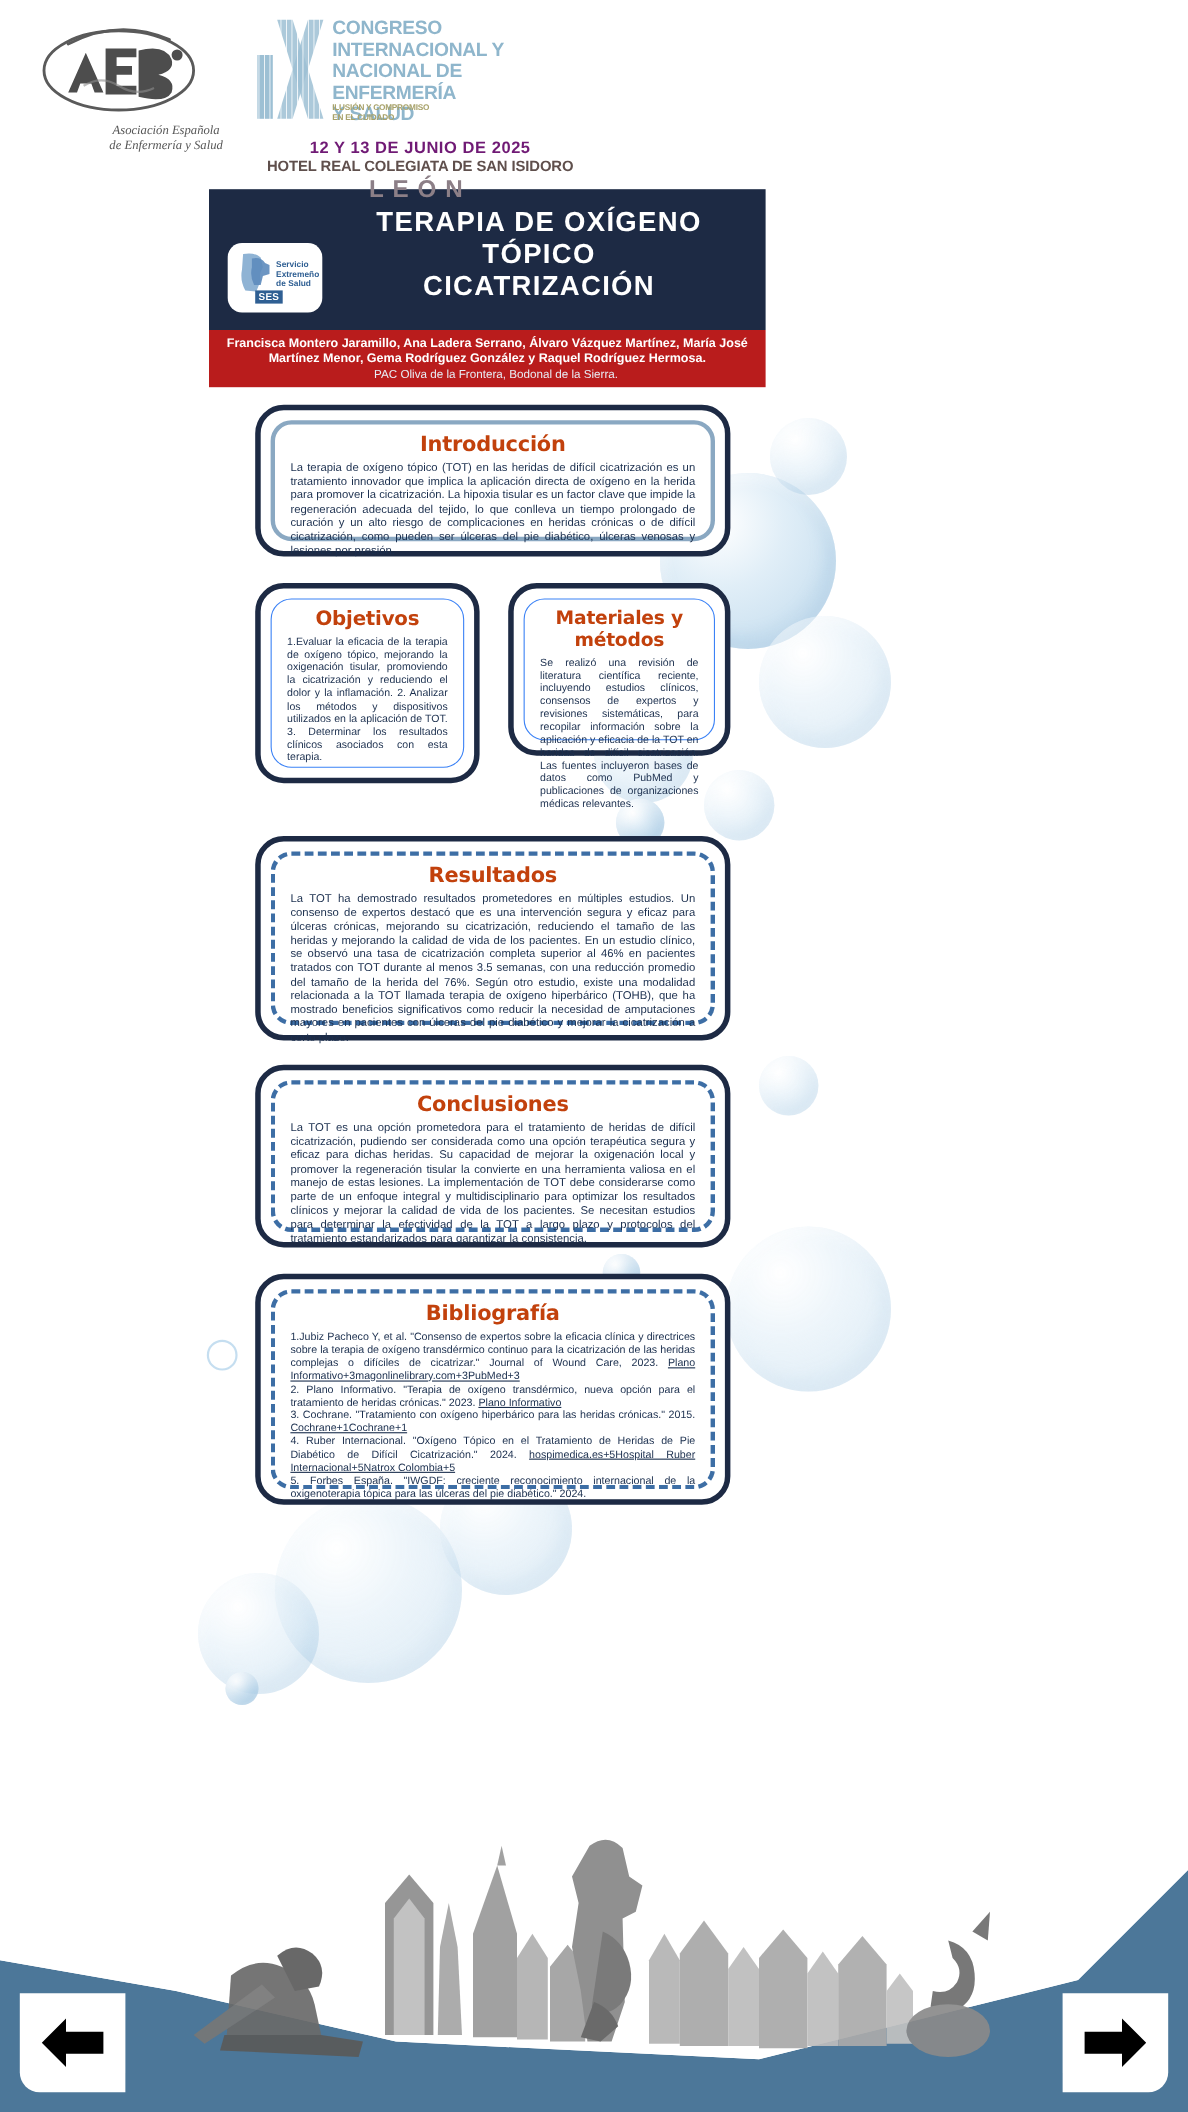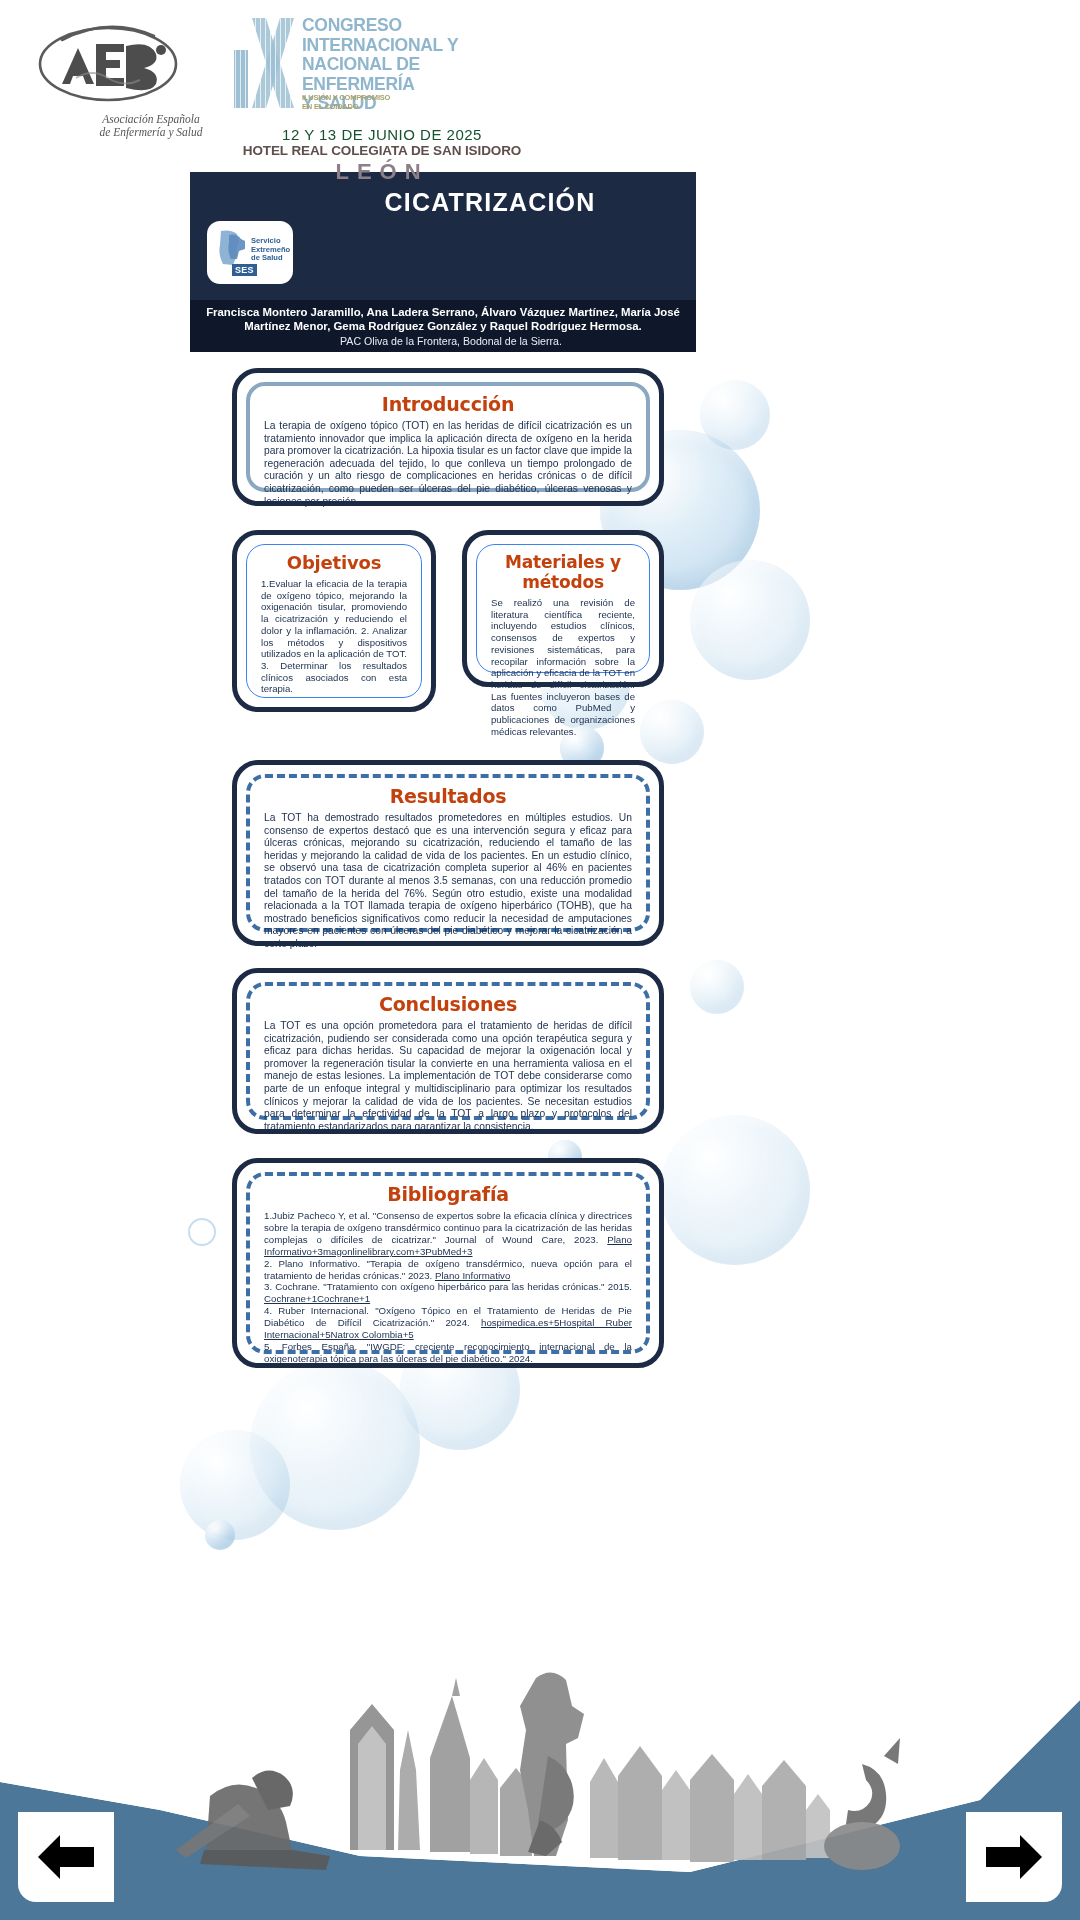--- a/index.html
+++ b/index.html
@@ -100,22 +100,22 @@
     letter-spacing: -0.2px;
   }
   #event-info {
     position: absolute;
     left: 222px; top: 126px;
     width: 320px;
     text-align: center;
     color: #6d5a56;
   }
   #event-info .ev-date {
-    font-size: 15px; font-weight: normal; letter-spacing: 0.5px;
-    color: #14532d;
+    font-size: 15px; font-weight: bold; letter-spacing: 0.5px;
+    color: #701a75;
   }
   #event-info .ev-place {
     font-size: 13.5px; font-weight: bold; letter-spacing: -0.1px;
     color: #5f4f4c;
   }
   #event-info .ev-city {
     font-size: 22px; font-weight: bold; letter-spacing: 8px;
     color: #8c7f87; margin-top: 1px;
   }
 
@@ -159,21 +159,21 @@
     font-weight: bold;
     line-height: 29px;
     letter-spacing: 1.2px;
   }
 
   
   #authors-band {
     position: absolute;
     left: 190px; top: 300px;
     width: 506px; height: 52px;
-    background: #0f172a;
+    background: #b91c1c;
     z-index: 4;
     padding-top: 5px;
   }
   #authors-band .authors {
     text-align: center;
     color: #ffffff;
     font-size: 11.4px;
     font-weight: bold;
     line-height: 14px;
     padding: 0 12px;
@@ -352,20 +352,21 @@
         <path d="M14 6 Q22 4 26 10 L30 12 L30 20 L24 22 L22 30 L16 30 Q12 22 14 14 Z" fill="#5d8bbd" opacity=".9"></path>
       </svg>
       <div class="ses-badge">SES</div>
       <div class="ses-text">
         <div>Servicio</div>
         <div>Extremeño</div>
         <div>de Salud</div>
       </div>
     </div>
     <div id="poster-title">
+      <div>TERAPIA DE OXÍGENO TÓPICO</div>
       <div>CICATRIZACIÓN</div>
     </div>
   </div>
 
   <div id="authors-band">
     <div class="authors">Francisca Montero Jaramillo, Ana Ladera Serrano, Álvaro Vázquez Martínez, María José Martínez Menor, Gema Rodríguez González y Raquel Rodríguez Hermosa.</div>
     <div class="affiliation">PAC Oliva de la Frontera, Bodonal de la Sierra.</div>
   </div>
 
   <div class="card accent-solid-light" id="card-introduccion">

